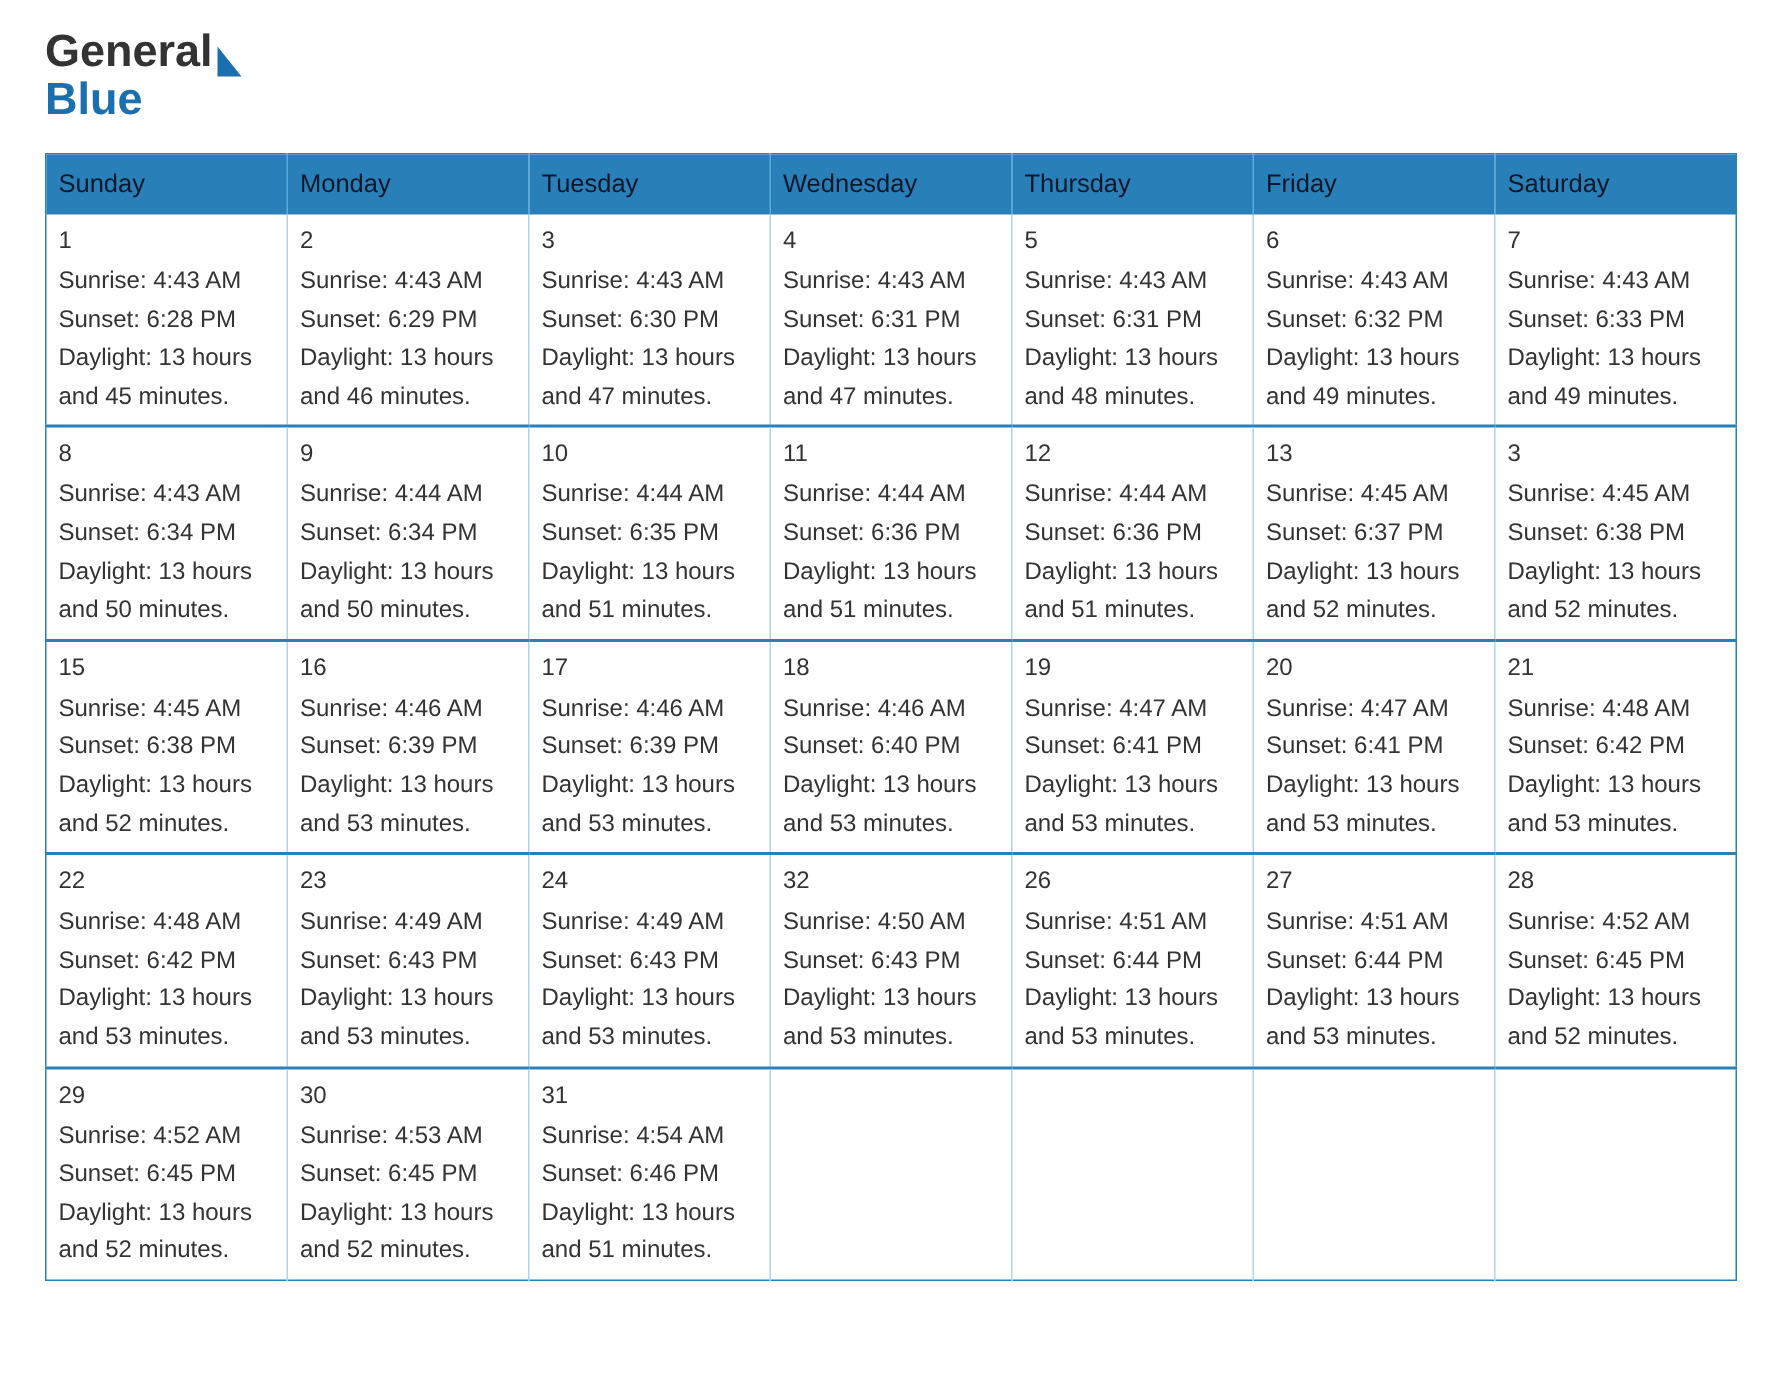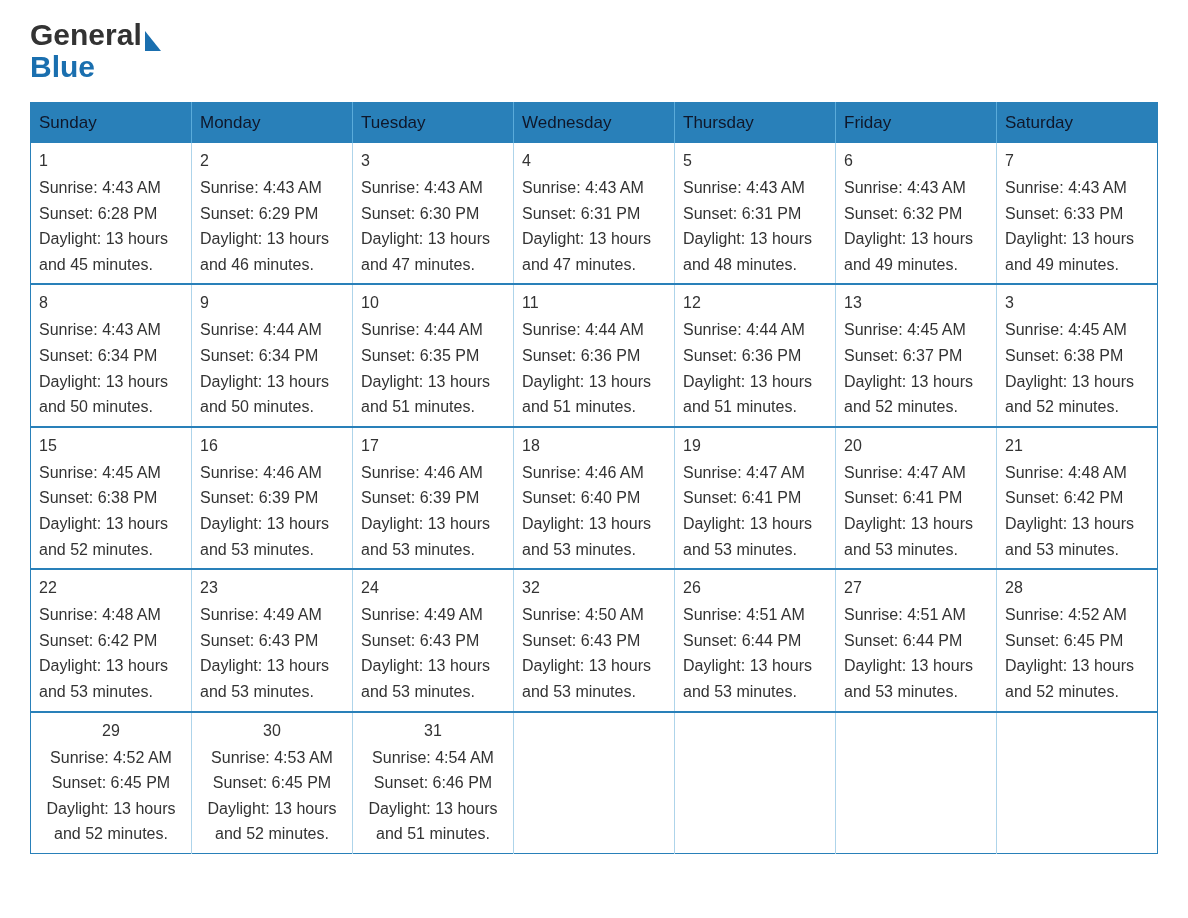--- a/index.html
+++ b/index.html
@@ -58,21 +58,20 @@
       border-bottom: 2px solid #2980b9;
       font-size: 13px;
       line-height: 1.5;
       width: 14.28%;
     }
     .calendar td:last-child {
       border-right: none;
     }
     .calendar tr:last-child td {
       border-bottom: none;
-      text-align: center;
     }
     .day-number {
       font-size: 16px;
       font-weight: normal;
       color: #333;
       display: block;
       margin-bottom: 2px;
     }
     .day-detail {
       color: #333;

